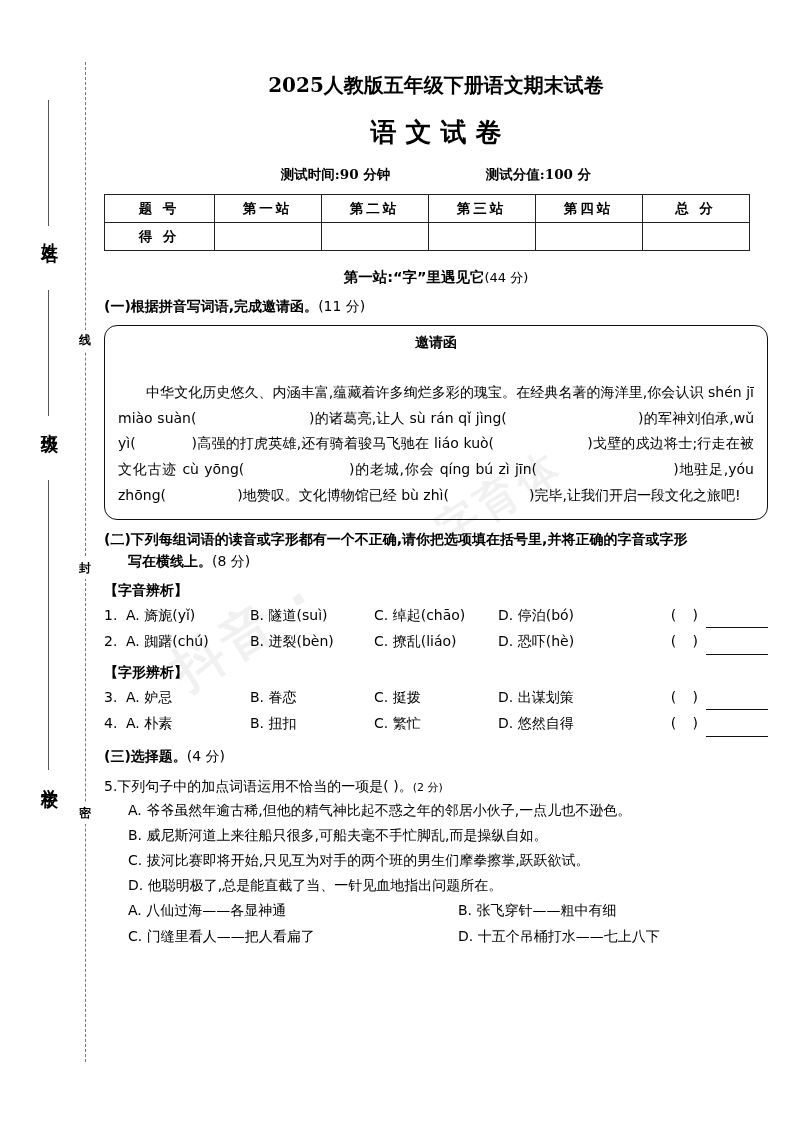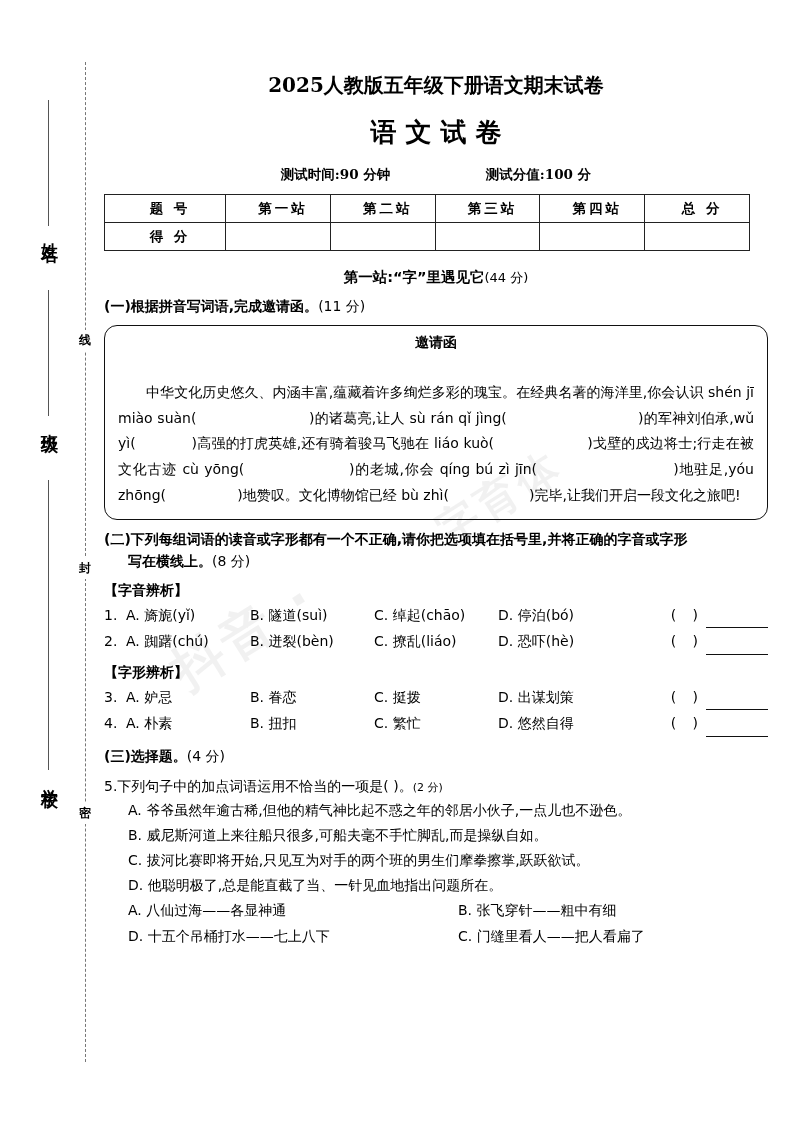--- a/index.html
+++ b/index.html
@@ -127,21 +127,21 @@
   }
   table.score-table td {
     border: 1px solid #222;
     height: 25px;
     text-align: center;
     vertical-align: middle;
     font-size: 13.5px;
     font-weight: bold;
     font-family: "DejaVu Serif", serif;
     letter-spacing: 3px;
-    padding-left: 11px;
+    padding-left: 0;
   }
   table.score-table td.c0 { width: 108px; }
 
   
   .intro {
     margin: 13px 0 0 0;
     font-size: 14px;
     line-height: 1.72;
     text-indent: 28px;
     font-family: "DejaVu Serif", "Liberation Serif", serif;
@@ -377,17 +377,17 @@
   <div class="q-choice">B. 威尼斯河道上来往船只很多,可船夫毫不手忙脚乱,而是操纵自如。</div>
   <div class="q-choice">C. 拔河比赛即将开始,只见互为对手的两个班的男生们摩拳擦掌,跃跃欲试。</div>
   <div class="q-choice">D. 他聪明极了,总是能直截了当、一针见血地指出问题所在。</div>
 
 
   <div class="q-choice-2col">
     <span class="cc">A. 八仙过海——各显神通</span>
     <span class="cc">B. 张飞穿针——粗中有细</span>
   </div>
   <div class="q-choice-2col">
+    <span class="cc">C. 门缝里看人——把人看扁了</span>
     <span class="cc">D. 十五个吊桶打水——七上八下</span>
-    <span class="cc">C. 门缝里看人——把人看扁了</span>
   </div>
 
 </div>
 
 </body></html>

